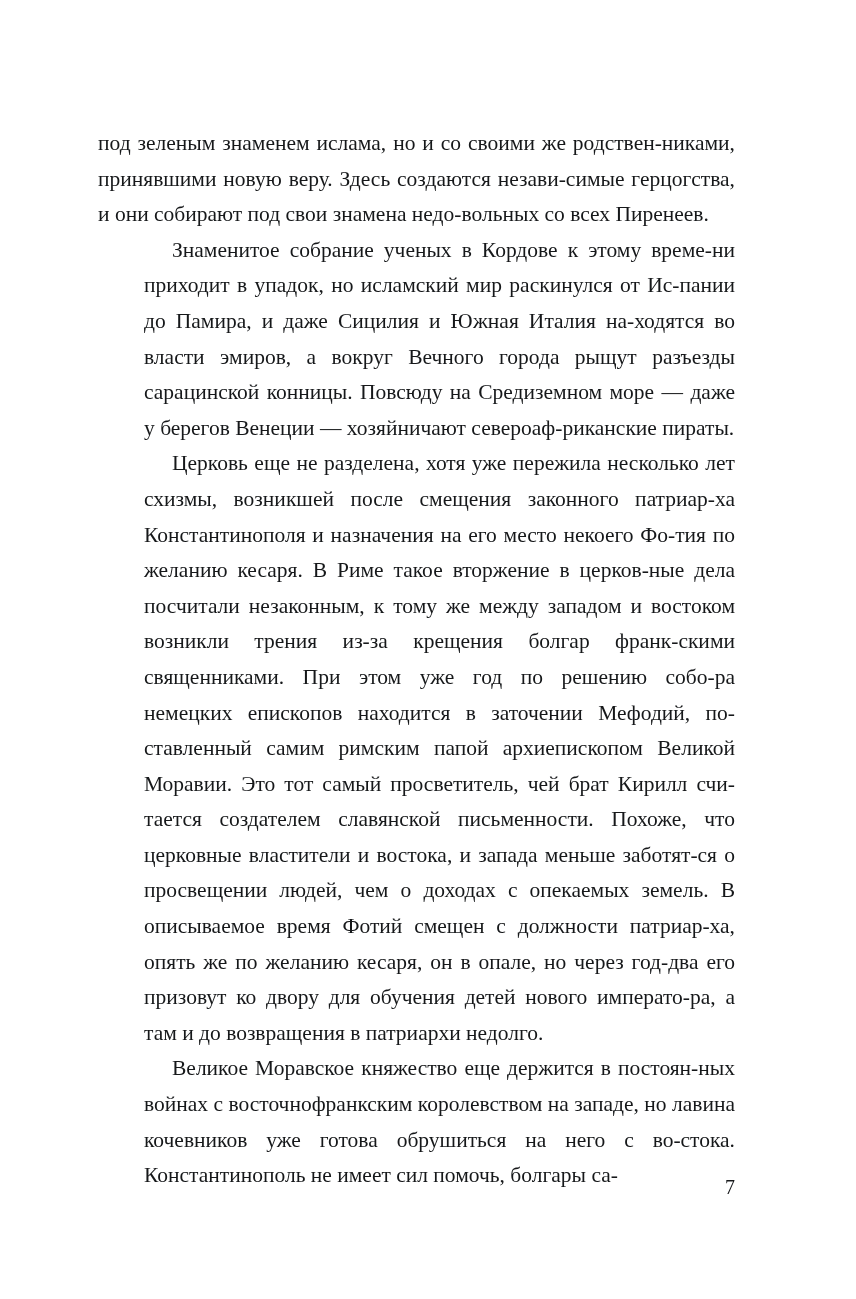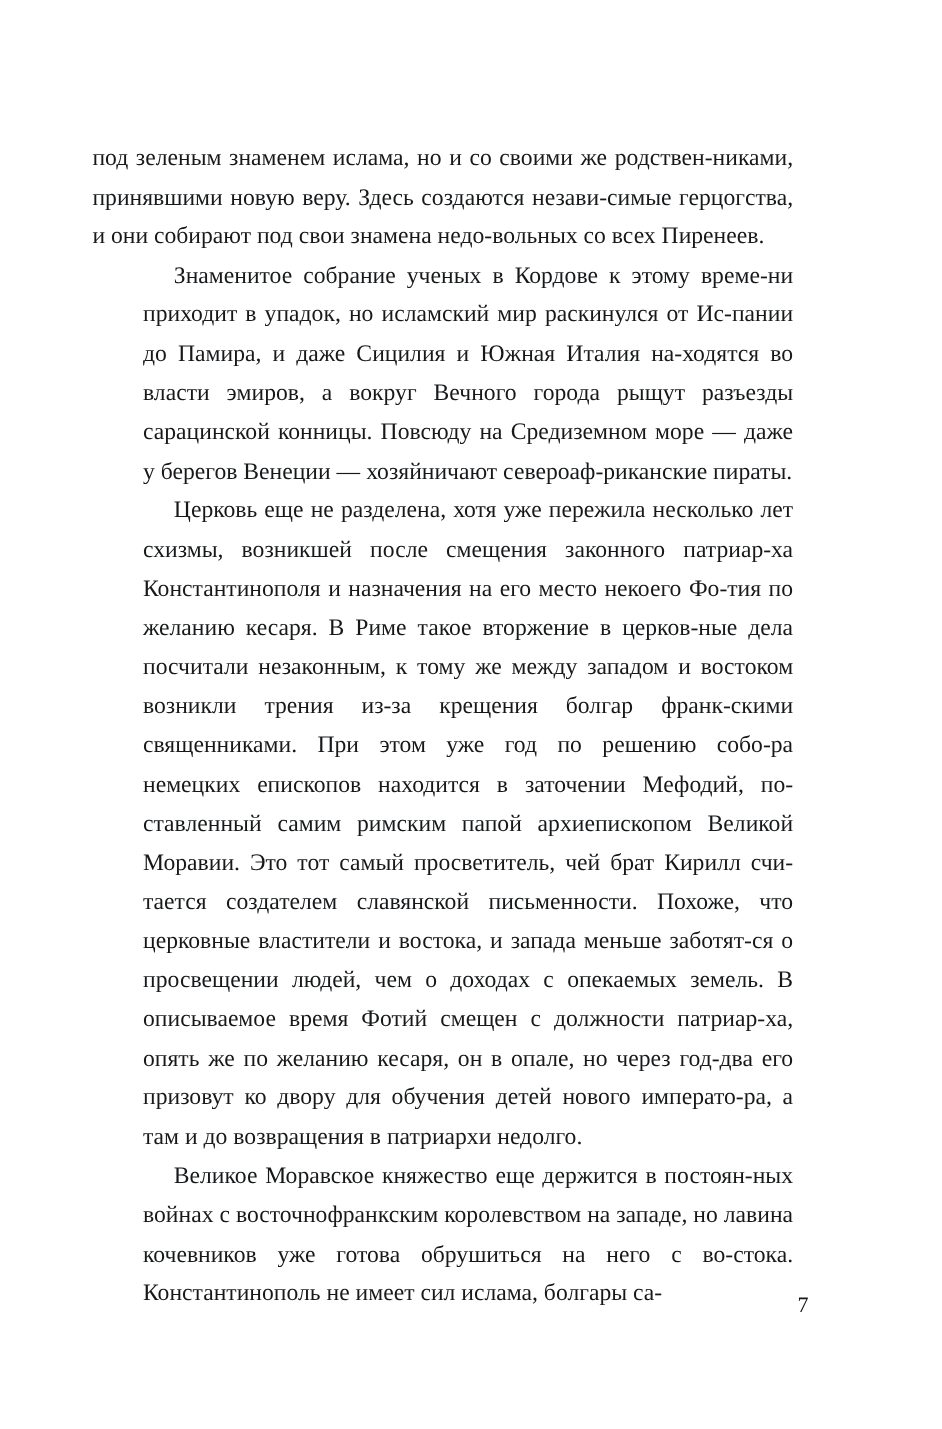--- a/index.html
+++ b/index.html
@@ -18,21 +18,21 @@
   .page {
     position: absolute;
     left: 0;
     top: 0;
     width: 856px;
     height: 1299px;
     background: #ffffff;
   }
   .text-block {
     position: absolute;
-    left: 84px;
+    left: 98px;
     top: 126px;
     width: 637px;
   }
   p.para {
     margin: 0;
     font-size: 21.5px;
     line-height: 35.6px;
     text-align: justify;
     text-justify: inter-word;
     hyphens: manual;
@@ -57,18 +57,18 @@
 </style>
 </head>
 <body>
 
 <div class="page">
 
   <div class="text-block">
     <p class="para last-line-left">под зеленым знаменем ислама, но и со своими же родствен-никами, принявшими новую веру. Здесь создаются незави-симые герцогства, и они собирают под свои знамена недо-вольных со всех Пиренеев.</p>
     <p class="para indent last-line-left">Знаменитое собрание ученых в Кордове к этому време-ни приходит в упадок, но исламский мир раскинулся от Ис-пании до Памира, и даже Сицилия и Южная Италия на-ходятся во власти эмиров, а вокруг Вечного города рыщут разъезды сарацинской конницы. Повсюду на Средиземном море — даже у берегов Венеции — хозяйничают североаф-риканские пираты.</p>
     <p class="para indent last-line-left">Церковь еще не разделена, хотя уже пережила несколько лет схизмы, возникшей после смещения законного патриар-ха Константинополя и назначения на его место некоего Фо-тия по желанию кесаря. В Риме такое вторжение в церков-ные дела посчитали незаконным, к тому же между западом и востоком возникли трения из-за крещения болгар франк-скими священниками. При этом уже год по решению собо-ра немецких епископов находится в заточении Мефодий, по-ставленный самим римским папой архиепископом Великой Моравии. Это тот самый просветитель, чей брат Кирилл счи-тается создателем славянской письменности. Похоже, что церковные властители и востока, и запада меньше заботят-ся о просвещении людей, чем о доходах с опекаемых земель. В описываемое время Фотий смещен с должности патриар-ха, опять же по желанию кесаря, он в опале, но через год-два его призовут ко двору для обучения детей нового императо-ра, а там и до возвращения в патриархи недолго.</p>
-    <p class="para indent last-line-left">Великое Моравское княжество еще держится в постоян-ных войнах с восточнофранкским королевством на западе, но лавина кочевников уже готова обрушиться на него с во-стока. Константинополь не имеет сил ислама, болгары са-</p>
+    <p class="para indent last-line-left">Великое Моравское княжество еще держится в постоян-ных войнах с восточнофранкским королевством на западе, но лавина кочевников уже готова обрушиться на него с во-стока. Константинополь не имеет сил помочь, болгары са-</p>
   </div>
 
   <div class="page-number">7</div>
 
 </div>
 
 </body></html>

